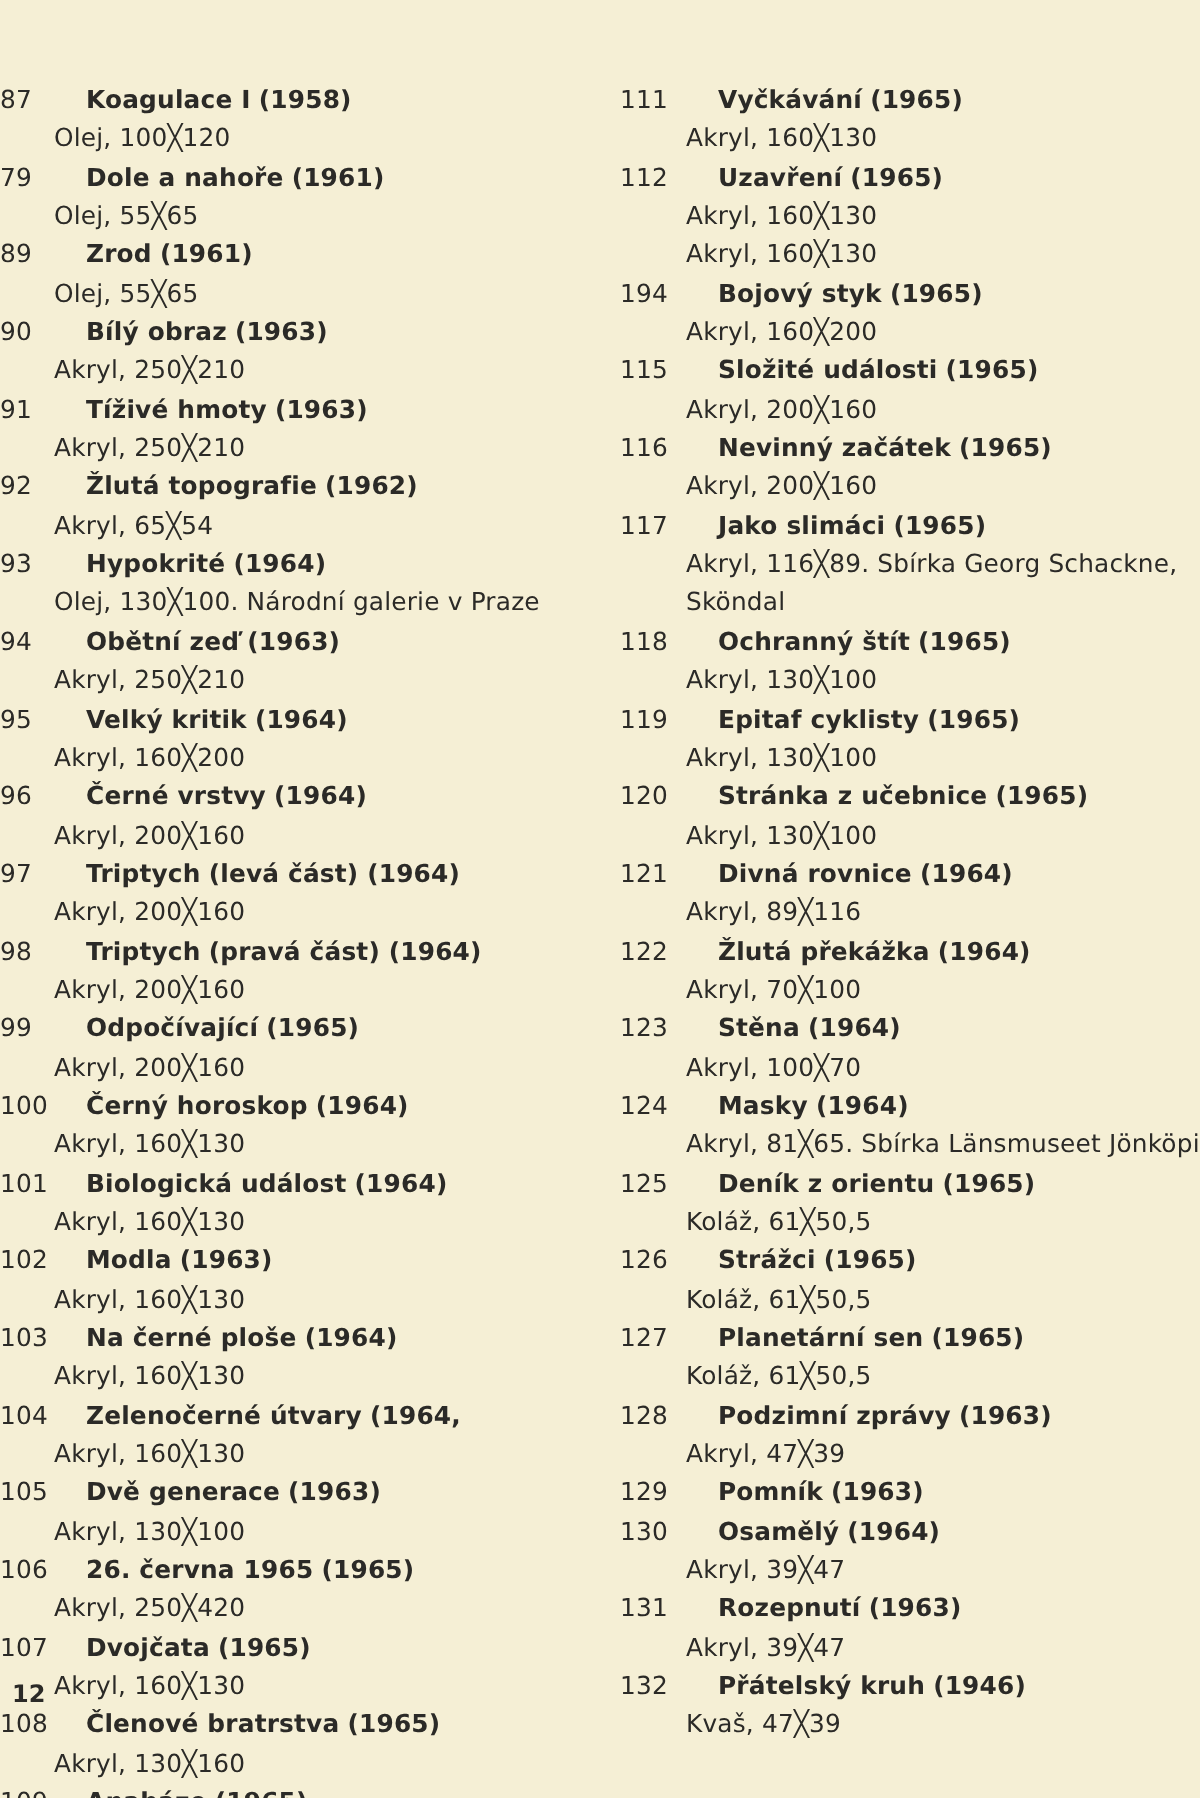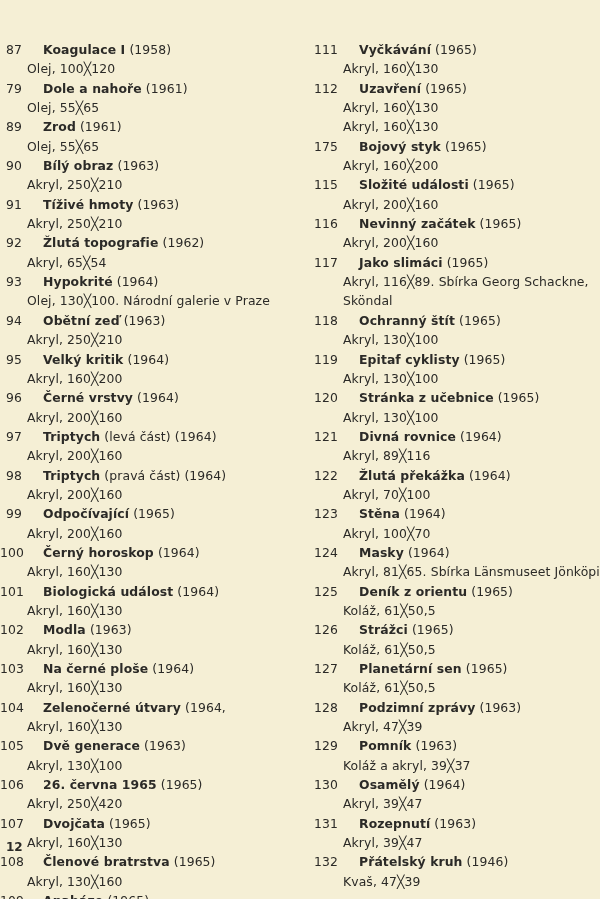--- a/index.html
+++ b/index.html
@@ -13,27 +13,27 @@
   .page { position: absolute; inset: 0; }
   .col { position: absolute; top: 40px; }
   .col-left { left: 0; width: 310px; }
   .col-right { left: 310px; width: 290px; }
   .entry { position: relative; }
   .line {
     height: 19.35px; line-height: 19.35px;
     font-size: 12.4px; white-space: nowrap; letter-spacing: 0.1px;
   }
   .num {
-    display: inline-block; text-align: right;
+    display: inline-block; text-align: left;
     font-weight: normal;
   }
   .col-left .num { width: 22px; }
   .col-right .num { width: 28px; }
   .title { font-weight: bold; margin-left: 21px; }
-  .year { font-weight: normal; }
+  .year { font-weight: bold; }
   .detail { padding-left: 27px; }
   .col-right .detail { padding-left: 33px; }
   .page-number {
     position: absolute; left: 6px; top: 840px;
     font-size: 12px; font-weight: bold;
   }
 </style>
 </head>
 <body>
 
@@ -137,21 +137,21 @@
         <div class="line detail">Akryl, 160╳130</div>
       </div>
       <div class="entry">
         <div class="line"><span class="num">112</span><span class="title">Uzavření</span> <span class="year">(1965)</span></div>
         <div class="line detail">Akryl, 160╳130</div>
       </div>
       <div class="entry">
         <div class="line detail">Akryl, 160╳130</div>
       </div>
       <div class="entry">
-        <div class="line"><span class="num">175</span><span class="title">Bojový styk</span> <span class="year">(1965)</span></div>
+        <div class="line"><span class="num">194</span><span class="title">Bojový styk</span> <span class="year">(1965)</span></div>
         <div class="line detail">Akryl, 160╳200</div>
       </div>
       <div class="entry">
         <div class="line"><span class="num">115</span><span class="title">Složité události</span> <span class="year">(1965)</span></div>
         <div class="line detail">Akryl, 200╳160</div>
       </div>
       <div class="entry">
         <div class="line"><span class="num">116</span><span class="title">Nevinný začátek</span> <span class="year">(1965)</span></div>
         <div class="line detail">Akryl, 200╳160</div>
       </div>
@@ -199,21 +199,20 @@
       <div class="entry">
         <div class="line"><span class="num">127</span><span class="title">Planetární sen</span> <span class="year">(1965)</span></div>
         <div class="line detail">Koláž, 61╳50,5</div>
       </div>
       <div class="entry">
         <div class="line"><span class="num">128</span><span class="title">Podzimní zprávy</span> <span class="year">(1963)</span></div>
         <div class="line detail">Akryl, 47╳39</div>
       </div>
       <div class="entry">
         <div class="line"><span class="num">129</span><span class="title">Pomník</span> <span class="year">(1963)</span></div>
-        <div class="line detail">Koláž a akryl, 39╳37</div>
       </div>
       <div class="entry">
         <div class="line"><span class="num">130</span><span class="title">Osamělý</span> <span class="year">(1964)</span></div>
         <div class="line detail">Akryl, 39╳47</div>
       </div>
       <div class="entry">
         <div class="line"><span class="num">131</span><span class="title">Rozepnutí</span> <span class="year">(1963)</span></div>
         <div class="line detail">Akryl, 39╳47</div>
       </div>
       <div class="entry">

